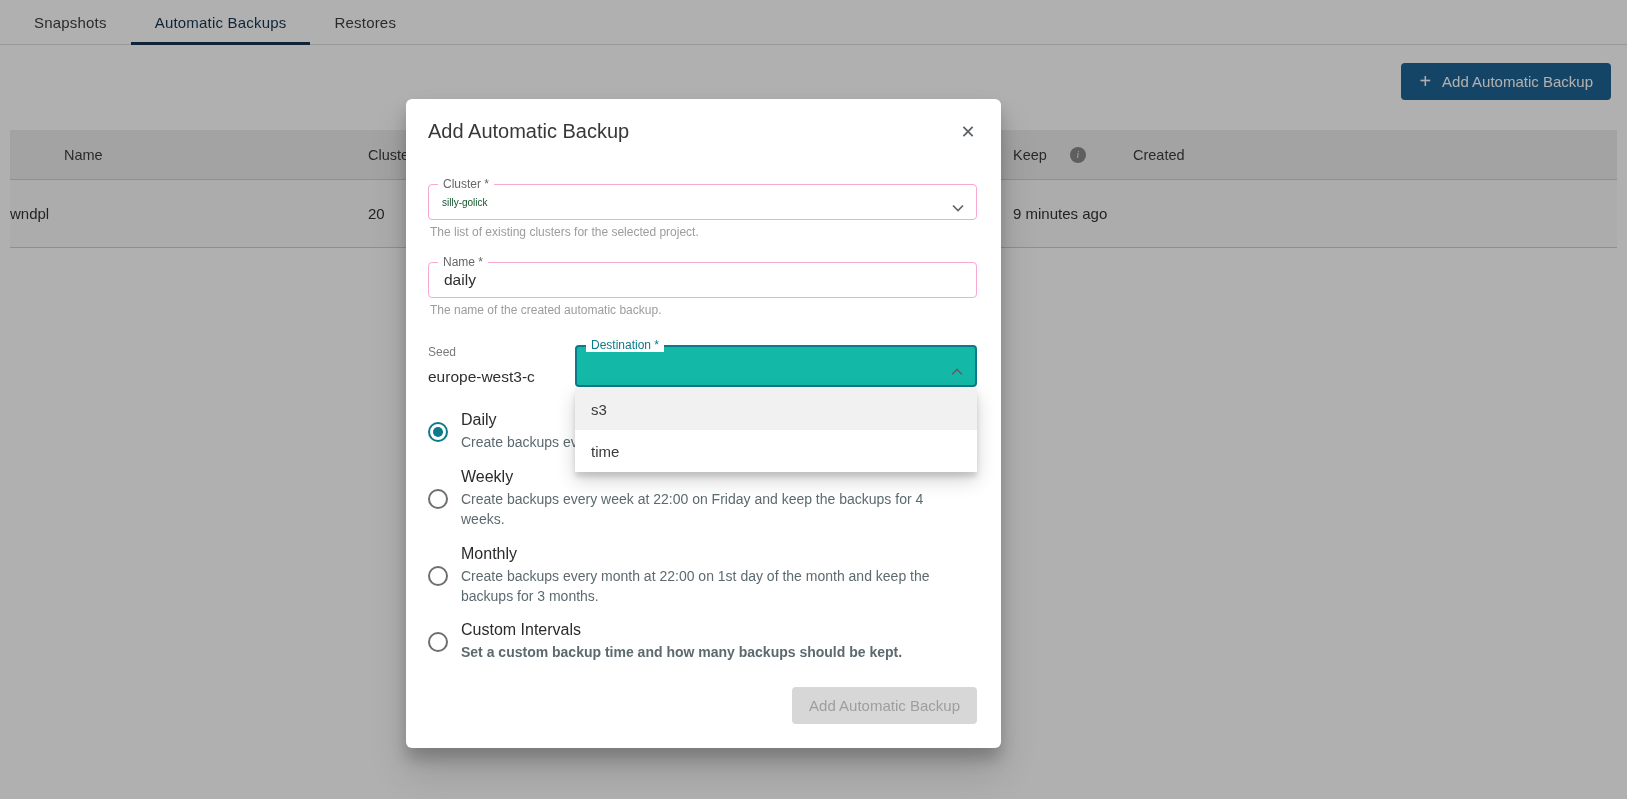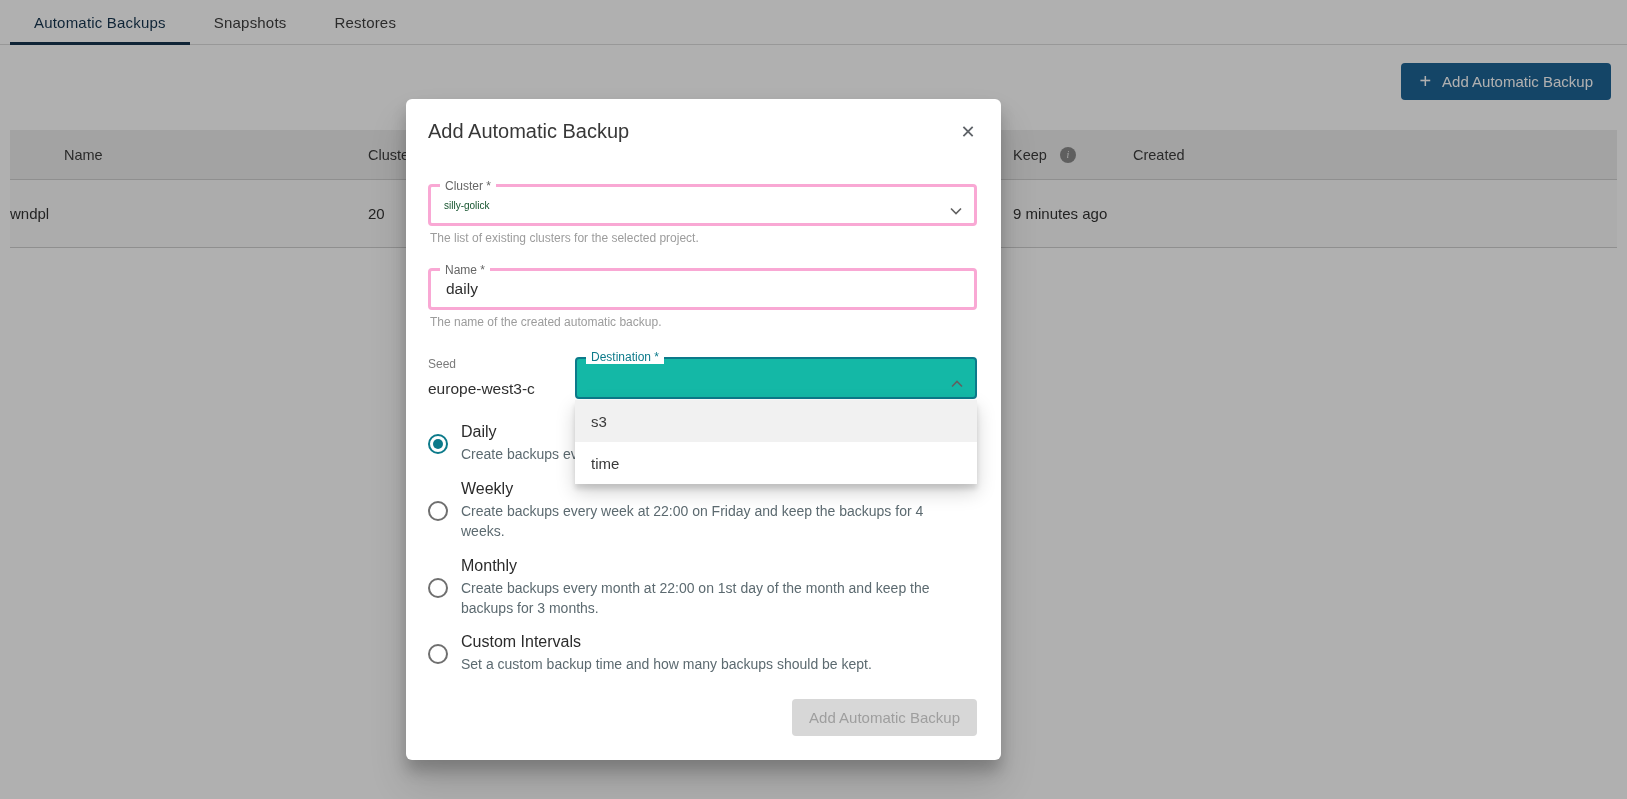--- a/index.html
+++ b/index.html
@@ -39,21 +39,21 @@
     background:#ededed; height:50px; font-size:14.5px; color:#3d3d3d;
     border-bottom:1px solid #d0d0d0;
   }
   .thead .cell-name { padding-left:54px; }
   .trow {
     background:#fafafa; height:68px; font-size:15px; color:#333333;
     border-bottom:1px solid #d0d0d0; cursor:pointer;
   }
   .name-cell { display:flex; align-items:center; padding-left:34px; }
   .status-dot { width:10px; height:10px; border-radius:50%; background:#3fae4f; margin-right:10px; flex:none; }
-  .keep-head { display:flex; align-items:flex-start; gap:13px; }
+  .keep-head { display:flex; align-items:flex-start; gap:23px; }
   .info-icon {
     width:16px; height:16px; border-radius:50%; background:#8a8a8a; color:#ededed;
     font-size:10px; display:inline-flex; align-items:center; justify-content:center;
     font-style:italic; font-family:"Liberation Serif", serif; cursor:pointer;
   }
 
   
   .backdrop { position:absolute; inset:0; background:rgba(0,0,0,0.31); z-index:5; }
 
   
@@ -65,21 +65,21 @@
   }
   .modal-head { display:flex; justify-content:space-between; align-items:flex-start; }
   .modal-title { font-size:20px; color:#383838; }
   .close-btn {
     border:none; background:none; font-size:18px; color:#5f6368; cursor:pointer;
     width:30px; height:30px; display:flex; align-items:center; justify-content:center;
     margin-top:-3px; margin-right:-6px; font-family:inherit;
   }
 
   .field {
-    position:relative; height:42px; border:3px solid #f9a8d4; border-radius:4px;
+    position:relative; height:36px; border:1px solid #f9a8d4; border-radius:4px;
     display:flex; align-items:center; padding:0 40px 0 13px; cursor:pointer; background:#fff;
   }
   .float-label {
     position:absolute; top:-8px; left:9px; background:#fff; padding:0 5px;
     font-size:12px; color:#666666; white-space:nowrap;
   }
   .field-value { font-size:10px; color:#14532d; }
   .chevron { position:absolute; right:12px; top:50%; margin-top:-4px; }
   .helper { font-size:12px; color:#9c9c9c; margin:5px 0 0 2px; }
 
@@ -130,25 +130,25 @@
     height:37px; padding:0 17px; background:#d7d7d7; color:#9e9e9e; font-size:15px;
     border:none; border-radius:4px; font-family:inherit; cursor:default;
   }
 </style>
 </head>
 <body>
 
 <div>
 
   <div class="tabbar">
+    <div class="tab">
+      <span>Snapshots</span>
+    </div>
     <div class="tab active">
       <span>Automatic Backups</span>
-    </div>
-    <div class="tab">
-      <span>Snapshots</span>
     </div>
     <div class="tab">
       <span>Restores</span>
     </div>
   </div>
 
   <div class="toolbar">
     <button class="add-btn">
       <span class="plus">+</span>
       <span>Add Automatic Backup</span>
@@ -245,21 +245,21 @@
       <span class="radio-content">
         <span class="radio-label" style="display:block;">Monthly</span>
         <span class="radio-desc" style="display:block;">Create backups every month at 22:00 on 1st day of the month and keep the backups for 3 months.</span>
       </span>
     </div>
 
     <div class="radio-item">
       <span class="radio"></span>
       <span class="radio-content">
         <span class="radio-label" style="display:block;">Custom Intervals</span>
-        <span class="radio-desc" style="display:block;">Set a custom backup time and how many backups should be kept.</span>
+        <span class="radio-desc" style="display:block;font-weight:bold;">Set a custom backup time and how many backups should be kept.</span>
       </span>
     </div>
 
   </div>
 
   <div class="submit-row">
     <button class="submit-btn" disabled="">Add Automatic Backup</button>
   </div>
 
 </div>

